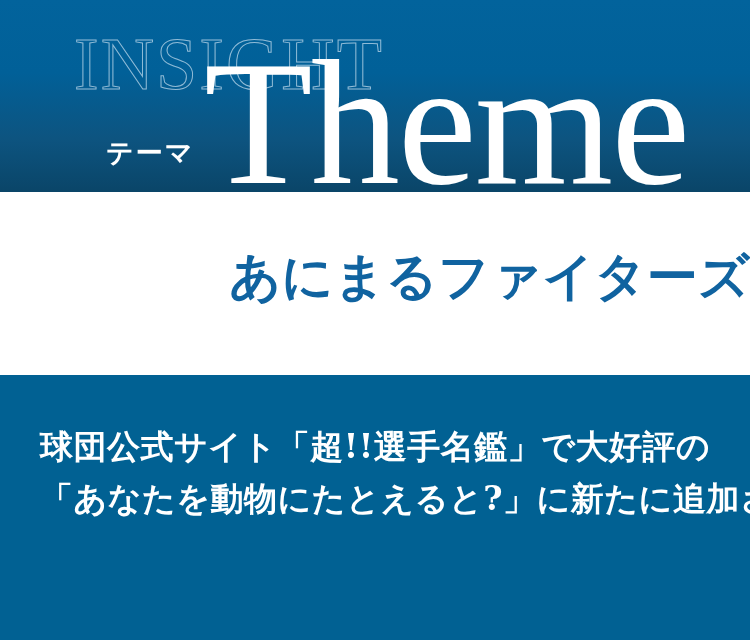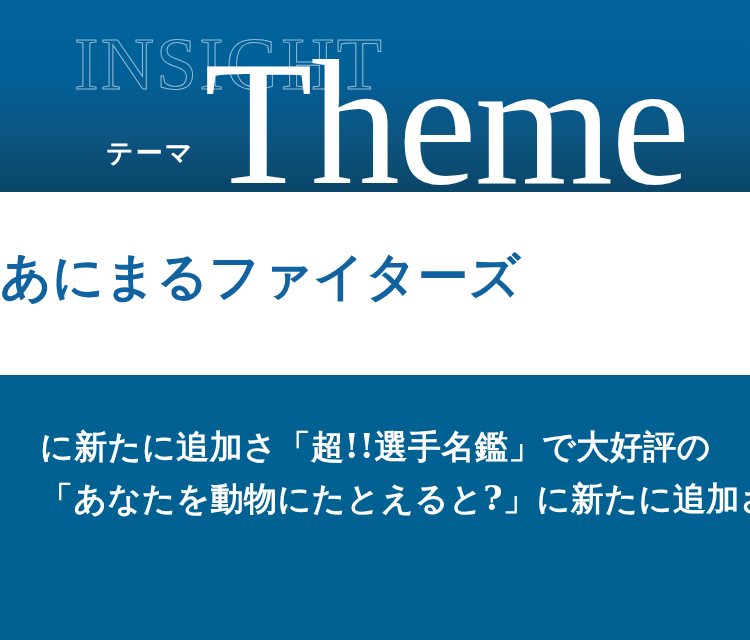--- a/index.html
+++ b/index.html
@@ -82,21 +82,21 @@
     top: 192px;
     width: 750px;
     height: 183px;
     background: #ffffff;
   }
   .headline {
     position: absolute;
     left: 0;
     top: 248px;
     width: 750px;
-    text-align: left;
+    text-align: right;
     font-family: "DejaVu Sans", "Liberation Sans", sans-serif;
     font-size: 51px;
     line-height: 58px;
     font-weight: 700;
     letter-spacing: 0px;
     color: #1063a0;
     white-space: nowrap;
   }
 
   
@@ -134,18 +134,18 @@
     <div class="insight">INSIGHT</div>
     <div class="kana">テーマ</div>
     <div class="theme">Theme</div>
   </div>
 
   <div class="white-band"></div>
   <div class="headline">あにまるファイターズ</div>
 
   <div class="lower">
     <div class="body-copy">
-      <span class="line">に新たに追加さ「超!!選手名鑑」で大好評の</span>
+      <span class="line">球団公式サイト「超!!選手名鑑」で大好評の</span>
       <span class="line">「あなたを動物にたとえると?」に新たに追加さ</span>
     </div>
   </div>
 
 </div>
 
 </body></html>

